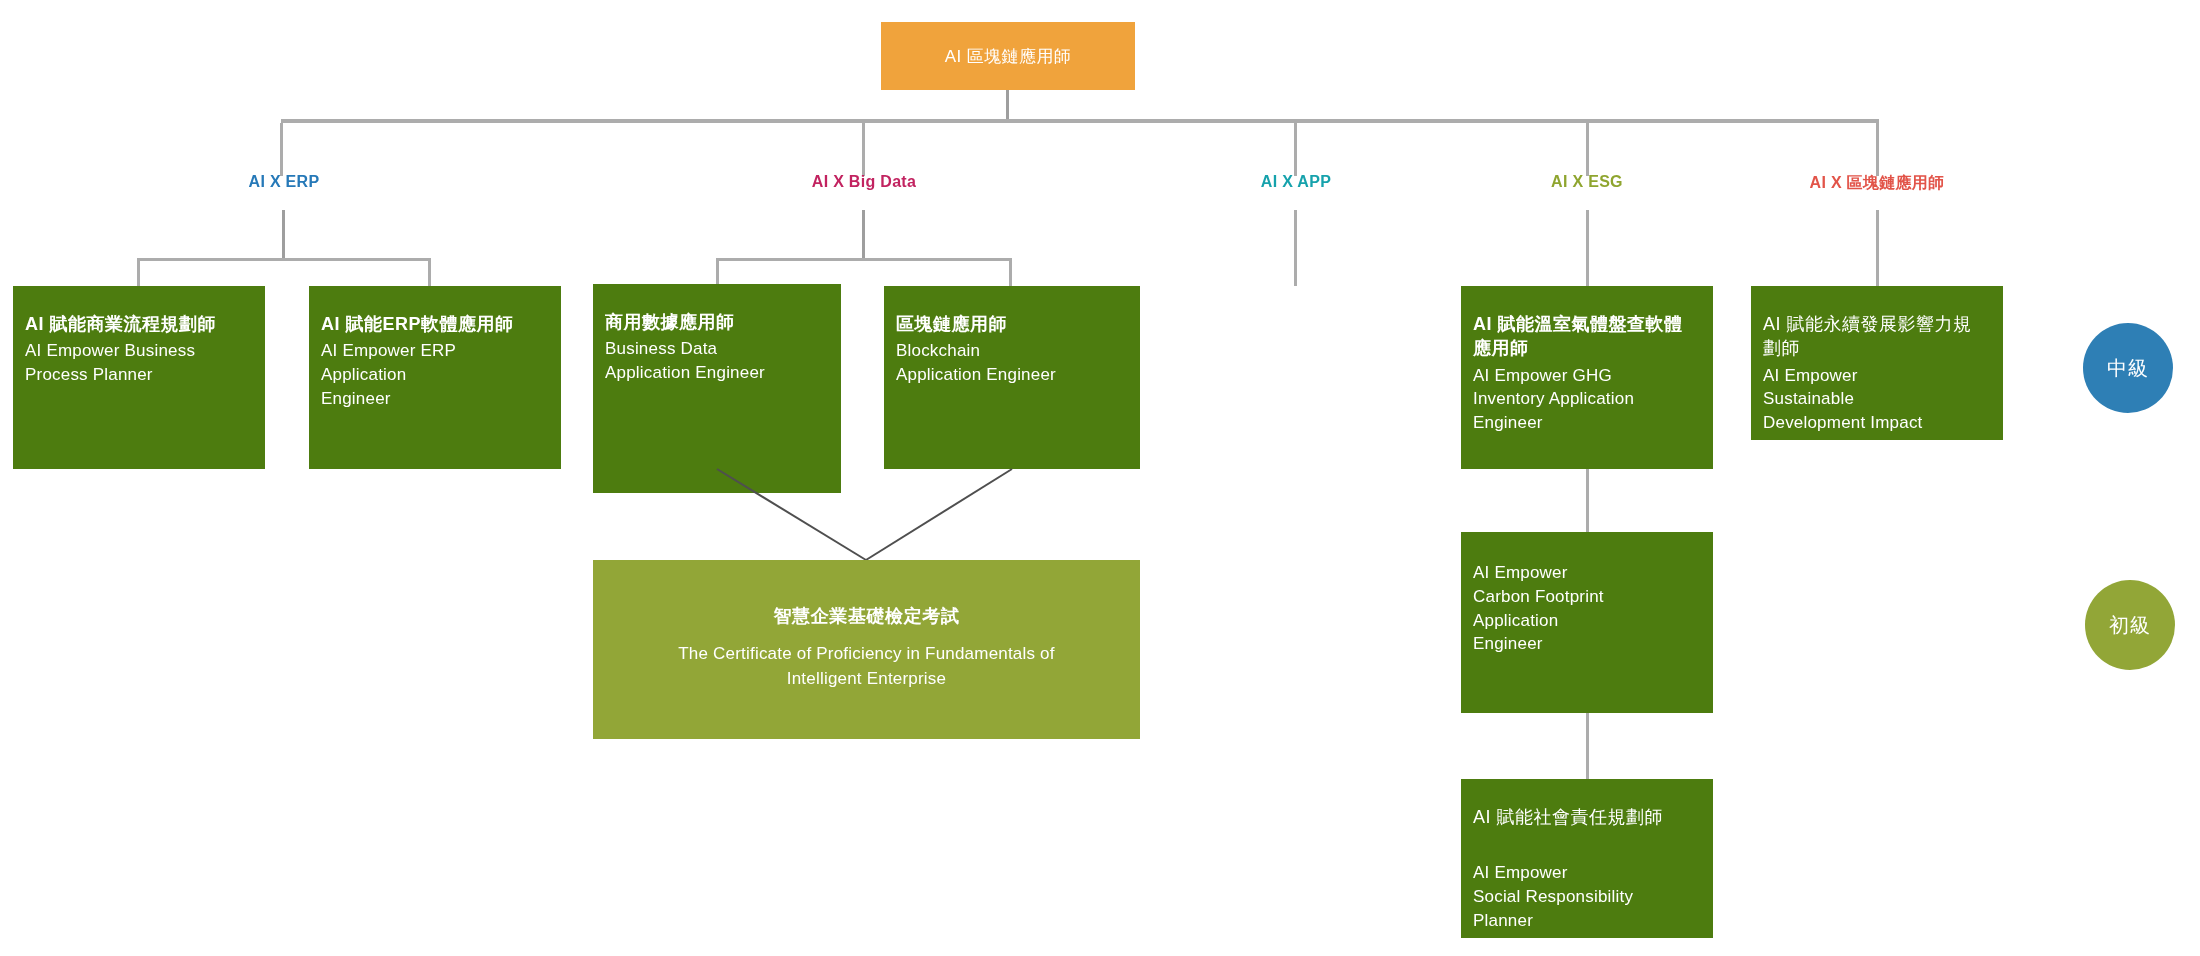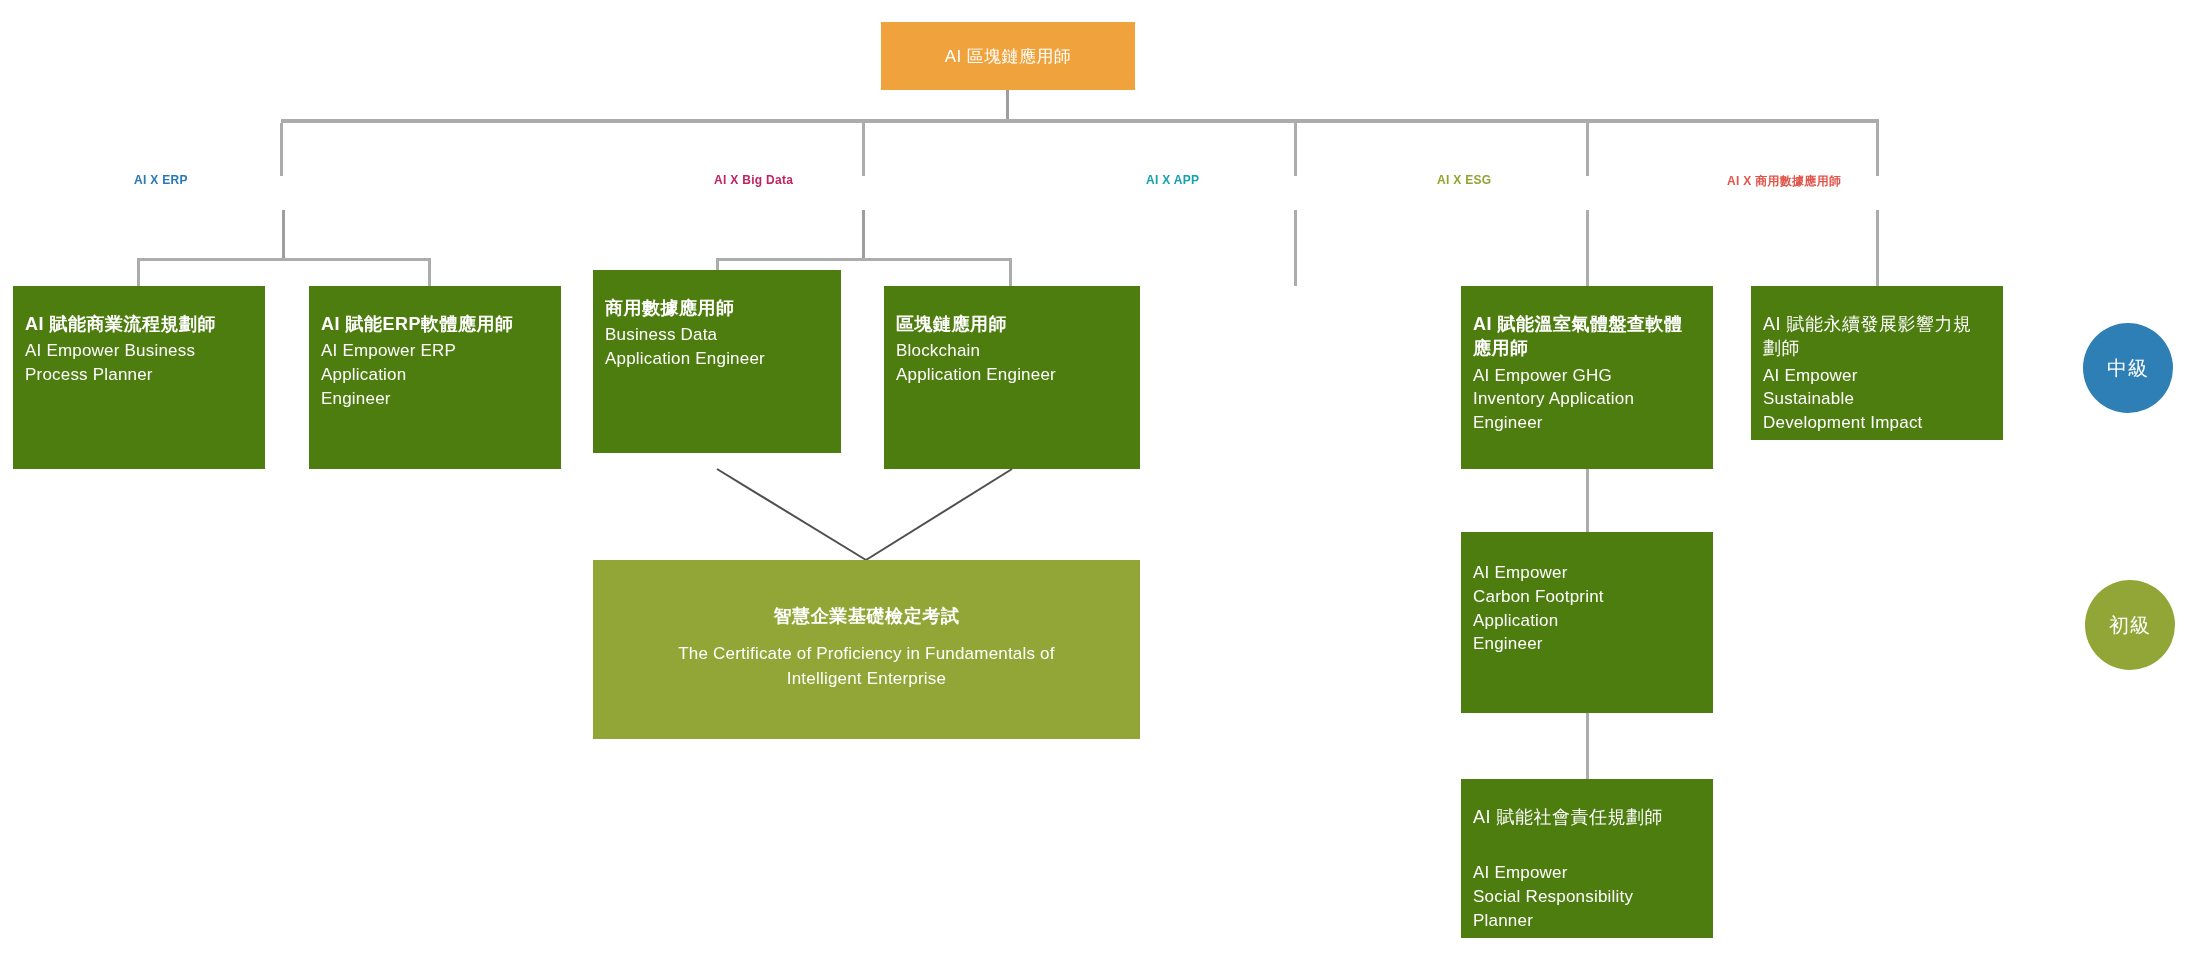--- a/index.html
+++ b/index.html
@@ -37,41 +37,41 @@
 
   .merge-svg { position:absolute; left:700px; top:467px; width:330px; height:96px; }
 
   
   .root-box {
     position:absolute; left:881px; top:22px; width:254px; height:68px;
     background:#f0a33c; color:#ffffff; display:flex; align-items:center; justify-content:center;
     font-size:17px; letter-spacing:.4px;
   }
   .branch-label {
-    position:absolute; top:173px; width:300px; height:26px; text-align:left;
-    font-size:12px; font-weight:700; letter-spacing:.3px;
+    position:absolute; top:173px; width:300px; height:26px; text-align:center;
+    font-size:16px; font-weight:700; letter-spacing:.3px;
   }
   .bl-erp     { left:134px;  color:#2679b8; }
   .bl-bigdata { left:714px;  color:#c22360; }
   .bl-app     { left:1146px; color:#16a2ac; }
   .bl-esg     { left:1437px; color:#8fa52f; }
   .bl-sustain { left:1727px; color:#e25449; }
 
   .cert {
     position:absolute; background:#4d7c0f; color:#ffffff; text-align:left;
     padding:26px 20px 0 12px;
   }
   .cert .t { font-size:18px; font-weight:700; line-height:1.35; letter-spacing:.5px; }
   .cert .s { font-size:17px; line-height:1.4; margin-top:3px; letter-spacing:.2px; white-space:pre-line; }
   .cert .t.regular { font-weight:400; }
   .cert .s.gap { margin-top:32px; }
 
   .b1 { left:13px;   top:286px; width:252px; height:183px; }
   .b2 { left:309px;  top:286px; width:252px; height:183px; }
-  .b3 { left:593px;  top:270px; width:248px; height:183px; }
+  .b3 { left:593px;  top:284px; width:248px; height:209px; }
   .b4 { left:884px;  top:286px; width:256px; height:183px; }
   .b5 { left:1173px; top:286px; width:248px; height:183px; }
   .b6 { left:1461px; top:286px; width:252px; height:183px; }
   .b7 { left:1751px; top:286px; width:252px; height:154px; }
   .b8 { left:1461px; top:532px; width:252px; height:181px; }
   .b9 { left:1461px; top:779px; width:252px; height:159px; }
 
   .exam-box {
     position:absolute; left:593px; top:560px; width:547px; height:179px;
     background:#92a637; color:#ffffff; text-align:center; padding:44px 20px 17px 20px;
@@ -101,21 +101,21 @@
   <div class="line drop d1"></div>
   <div class="line drop d2"></div>
   <div class="line drop d3"></div>
   <div class="line drop d4"></div>
   <div class="line drop d5"></div>
 
   <div class="branch-label bl-erp">AI X ERP</div>
   <div class="branch-label bl-bigdata">AI X Big Data</div>
   <div class="branch-label bl-app">AI X APP</div>
   <div class="branch-label bl-esg">AI X ESG</div>
-  <div class="branch-label bl-sustain">AI X 商用數據應用師</div>
+  <div class="branch-label bl-sustain">AI X 區塊鏈應用師</div>
 
   <div class="line v-erp"></div>
   <div class="line h-erp"></div>
   <div class="line de1"></div>
   <div class="line de2"></div>
 
   <div class="line v-bd"></div>
   <div class="line h-bd"></div>
   <div class="line db1"></div>
   <div class="line db2"></div>

